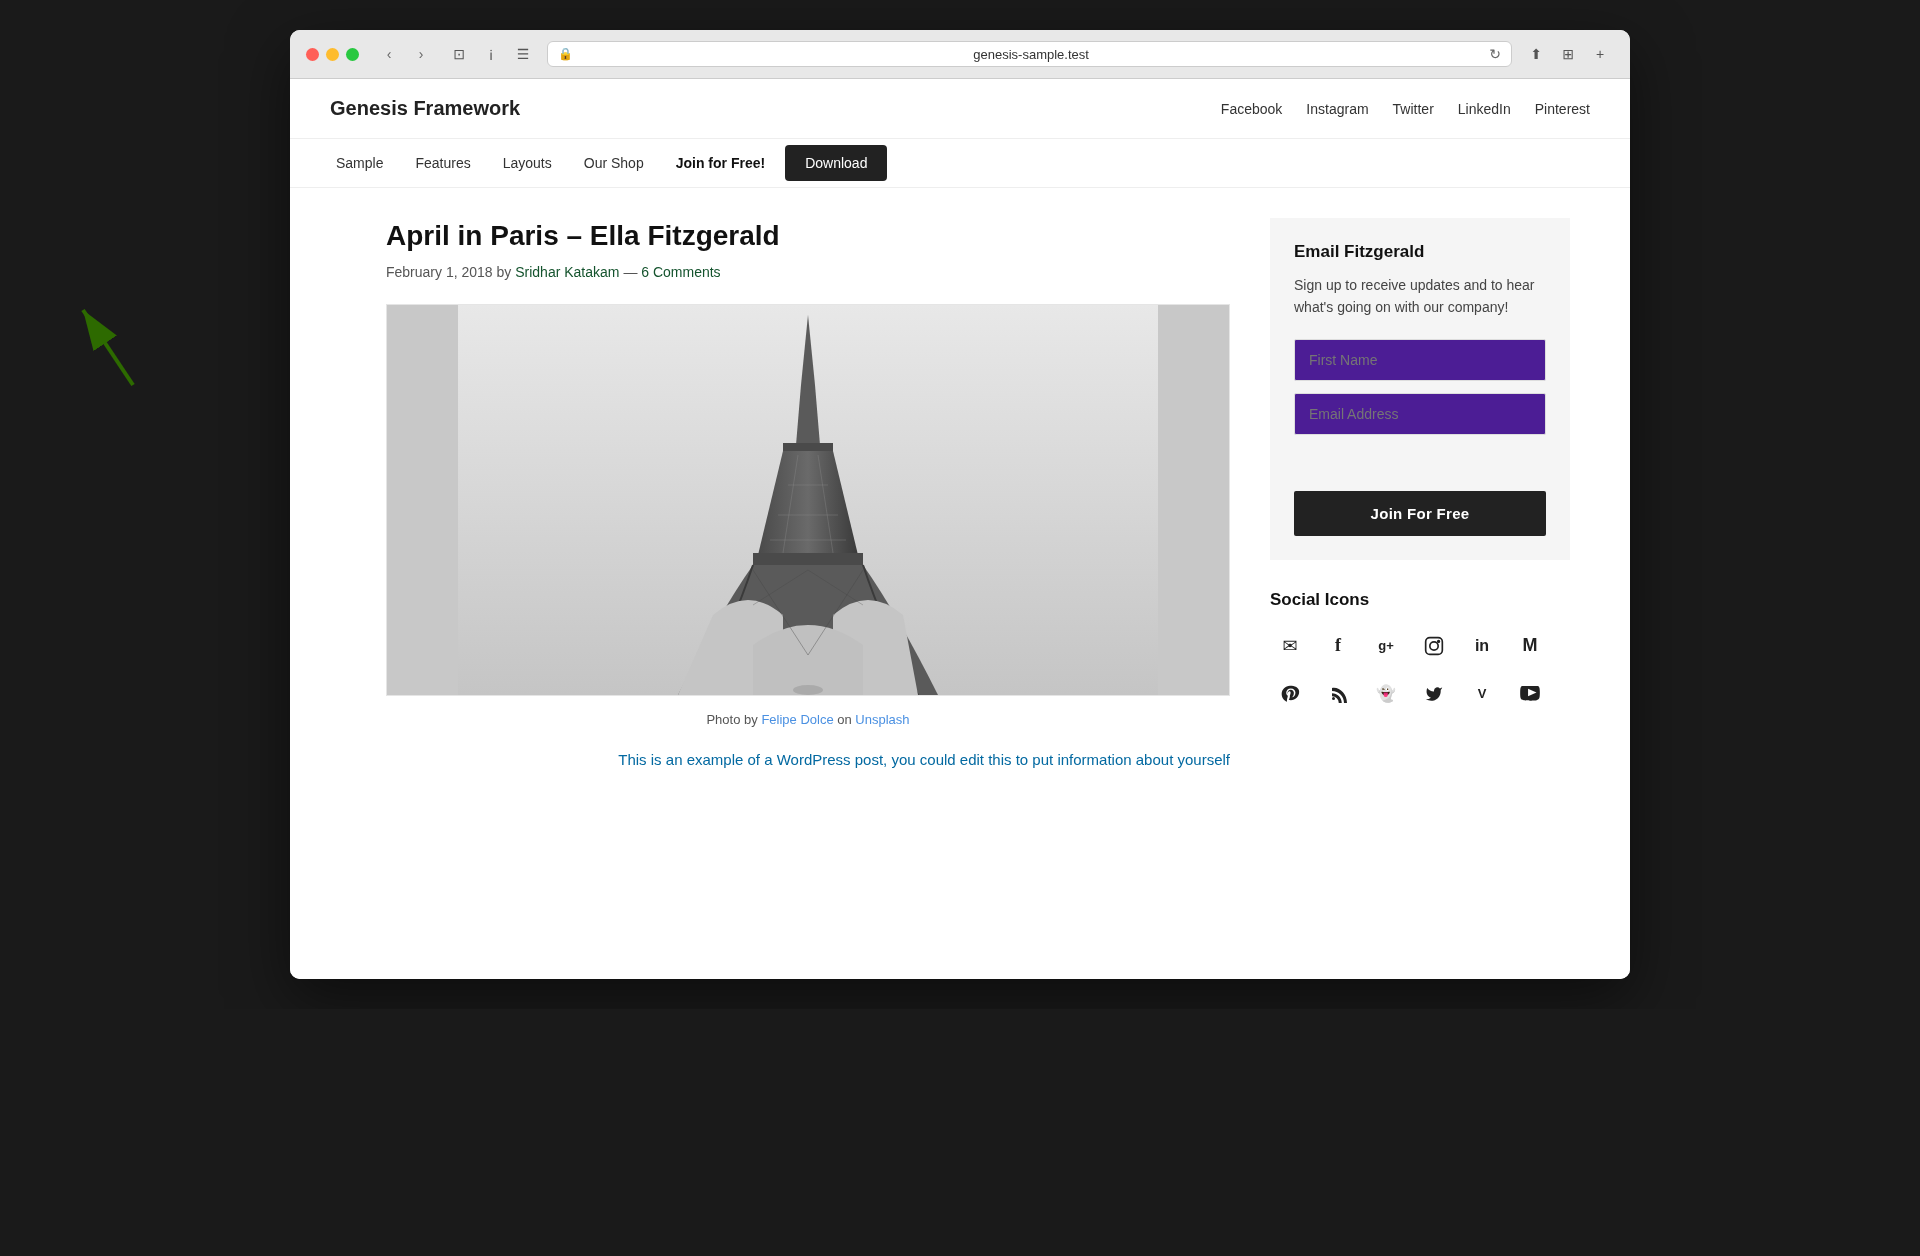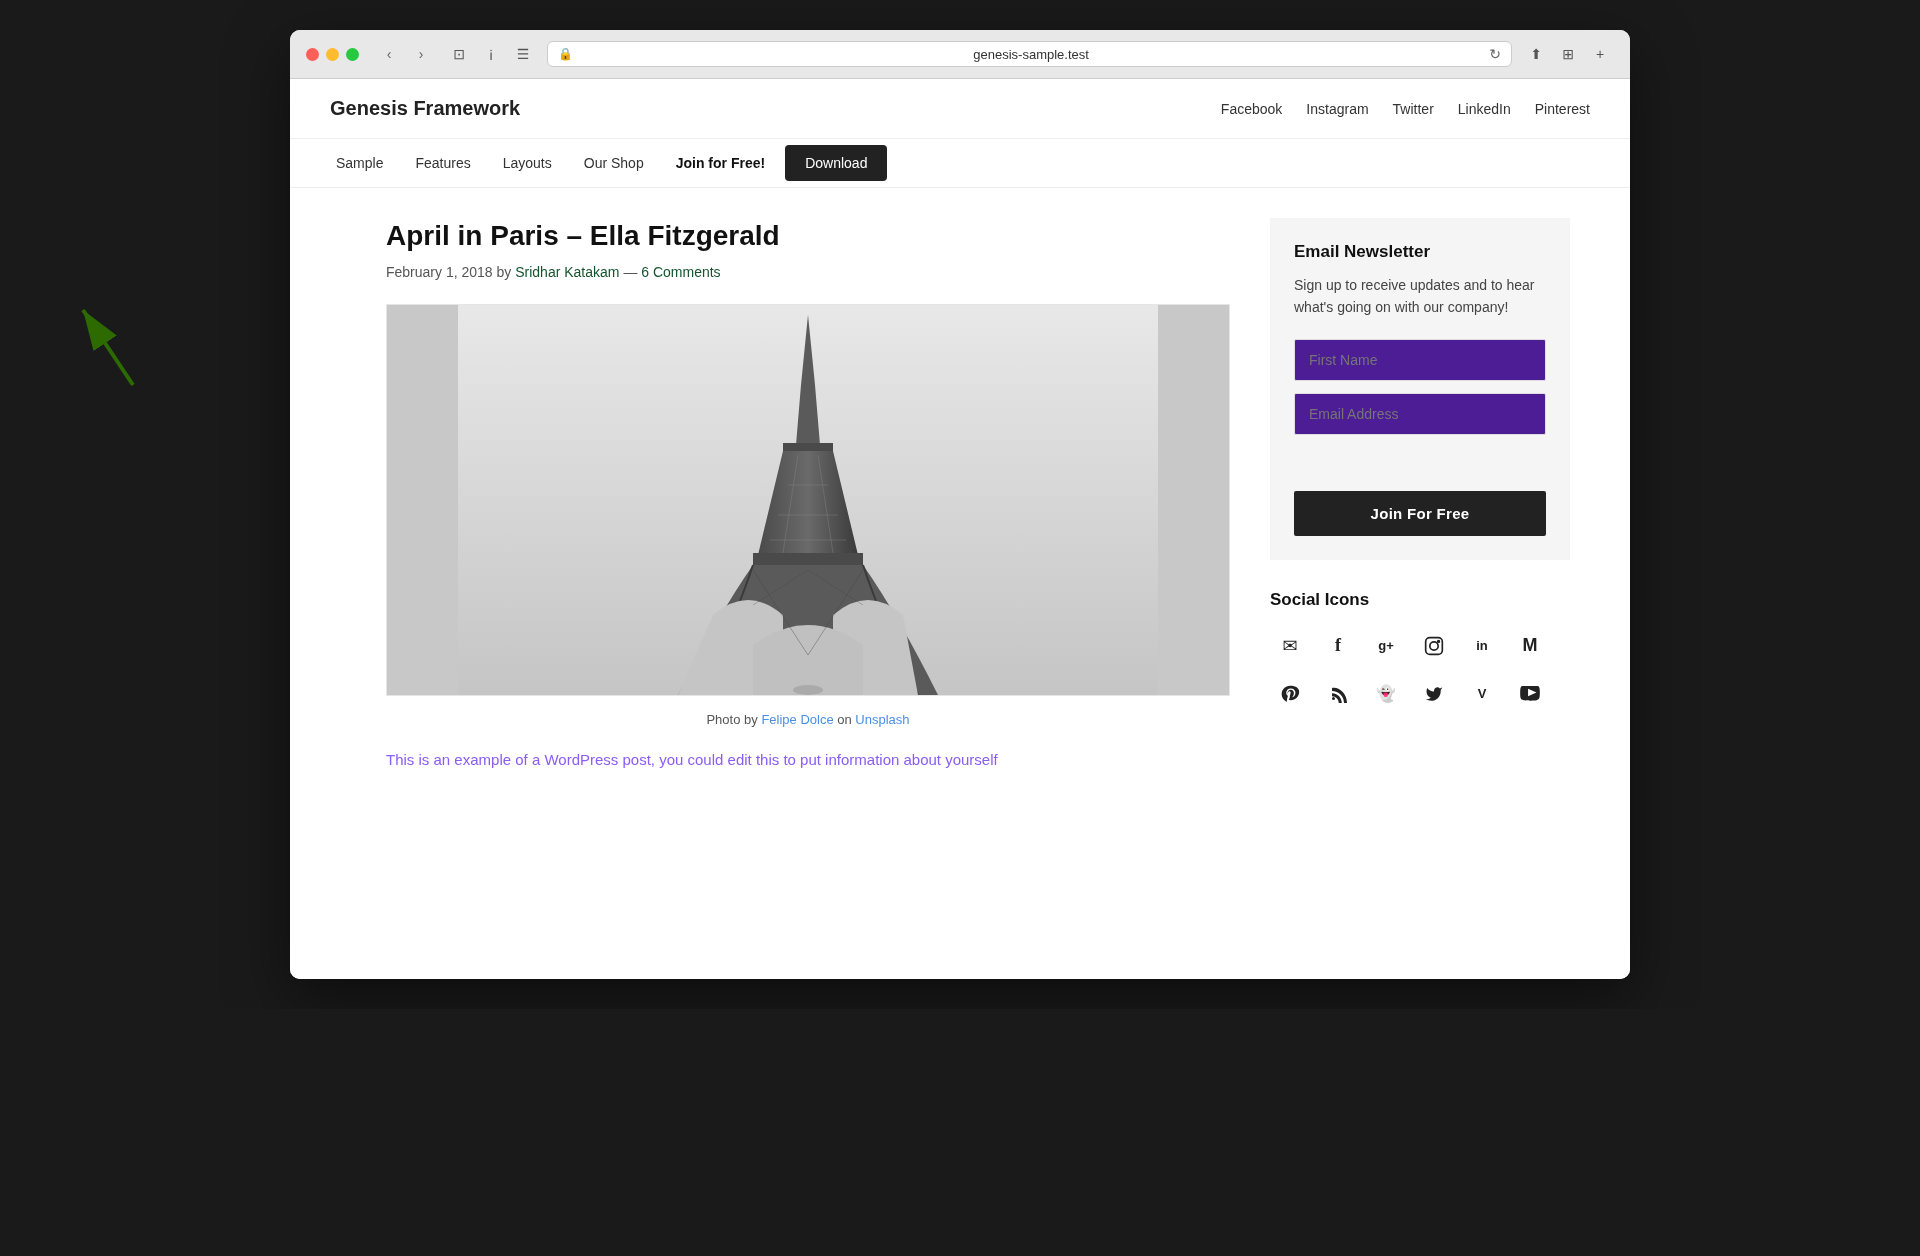--- a/index.html
+++ b/index.html
@@ -211,22 +211,23 @@
       text-align: center;
       margin-bottom: 20px;
     }
     .photo-caption a {
       color: #4a90e2;
       text-decoration: none;
     }
 
     .post-excerpt {
       font-size: 15px;
-      color: #8b5cf6;
+      color: #0369a1;
       line-height: 1.7;
+      text-align: right;
     }
 
     
     .newsletter-widget {
       background: #f5f5f5;
       padding: 24px;
       margin-bottom: 30px;
     }
 
     .widget-title {
@@ -434,42 +435,42 @@
           <span> on </span>
           <a href="#">Unsplash</a>
         </p>
 
         <p class="post-excerpt">This is an example of a WordPress post, you could edit this to put information about yourself</p>
       </main>
 
       <aside class="sidebar">
 
         <div class="newsletter-widget">
-          <h2 class="widget-title">Email Newsletter</h2>
+          <h2 class="widget-title">Email Fitzgerald</h2>
           <p class="widget-description">Sign up to receive updates and to hear what's going on with our company!</p>
           <input type="text" class="form-field" placeholder="First Name" style="">
           <input type="email" class="form-field" placeholder="Email Address" style="">
           <button class="join-btn">Join For Free</button>
         </div>
 
         <div class="social-widget">
           <h2 class="social-widget-title">Social Icons</h2>
           <div class="social-icons-grid">
             <div class="social-icons-row">
               <button class="social-icon-btn">✉</button>
               <button class="social-icon-btn" style="font-weight:700; font-family:serif;">f</button>
               <button class="social-icon-btn" style="font-size:13px; font-weight:700;">g+</button>
               <button class="social-icon-btn" style="font-size:15px;">
                 <svg width="20" height="20" viewBox="0 0 24 24" fill="none" stroke="#222" stroke-width="2">
                   <rect x="2" y="2" width="20" height="20" rx="5"></rect>
                   <circle cx="12" cy="12" r="5"></circle>
                   <circle cx="17.5" cy="6.5" r="1" fill="#222"></circle>
                 </svg>
               </button>
-              <button class="social-icon-btn" style="font-size:13px; font-weight:700;">in</button>
+              <button class="social-icon-btn" style="font-size:16px; font-weight:700;">in</button>
               <button class="social-icon-btn" style="font-weight:700;">M</button>
             </div>
             <div class="social-icons-row">
               <button class="social-icon-btn" style="font-weight:700; color:#222;">
                 <svg width="20" height="20" viewBox="0 0 24 24" fill="#222">
                   <path d="M12 2C6.48 2 2 6.48 2 12c0 4.24 2.65 7.86 6.4 9.29-.09-.78-.17-1.98.03-2.83.19-.78 1.27-5.38 1.27-5.38s-.32-.65-.32-1.61c0-1.51.88-2.64 1.97-2.64.93 0 1.38.7 1.38 1.54 0 .94-.6 2.34-.91 3.64-.26 1.09.54 1.97 1.61 1.97 1.93 0 3.23-2.47 3.23-5.39 0-2.23-1.51-3.79-3.67-3.79-2.5 0-3.97 1.87-3.97 3.81 0 .75.29 1.56.65 2 .07.09.08.17.06.26l-.24.99c-.04.16-.13.19-.29.12-1.08-.5-1.75-2.09-1.75-3.37 0-2.73 1.99-5.24 5.73-5.24 3.01 0 5.35 2.14 5.35 5.01 0 2.99-1.88 5.39-4.5 5.39-.88 0-1.7-.46-1.98-1l-.54 2.01c-.19.74-.72 1.67-1.08 2.23.81.25 1.67.39 2.56.39 5.52 0 10-4.48 10-10S17.52 2 12 2z"></path>
                 </svg>
               </button>
               <button class="social-icon-btn">
                 <svg width="18" height="18" viewBox="0 0 24 24" fill="#222">

